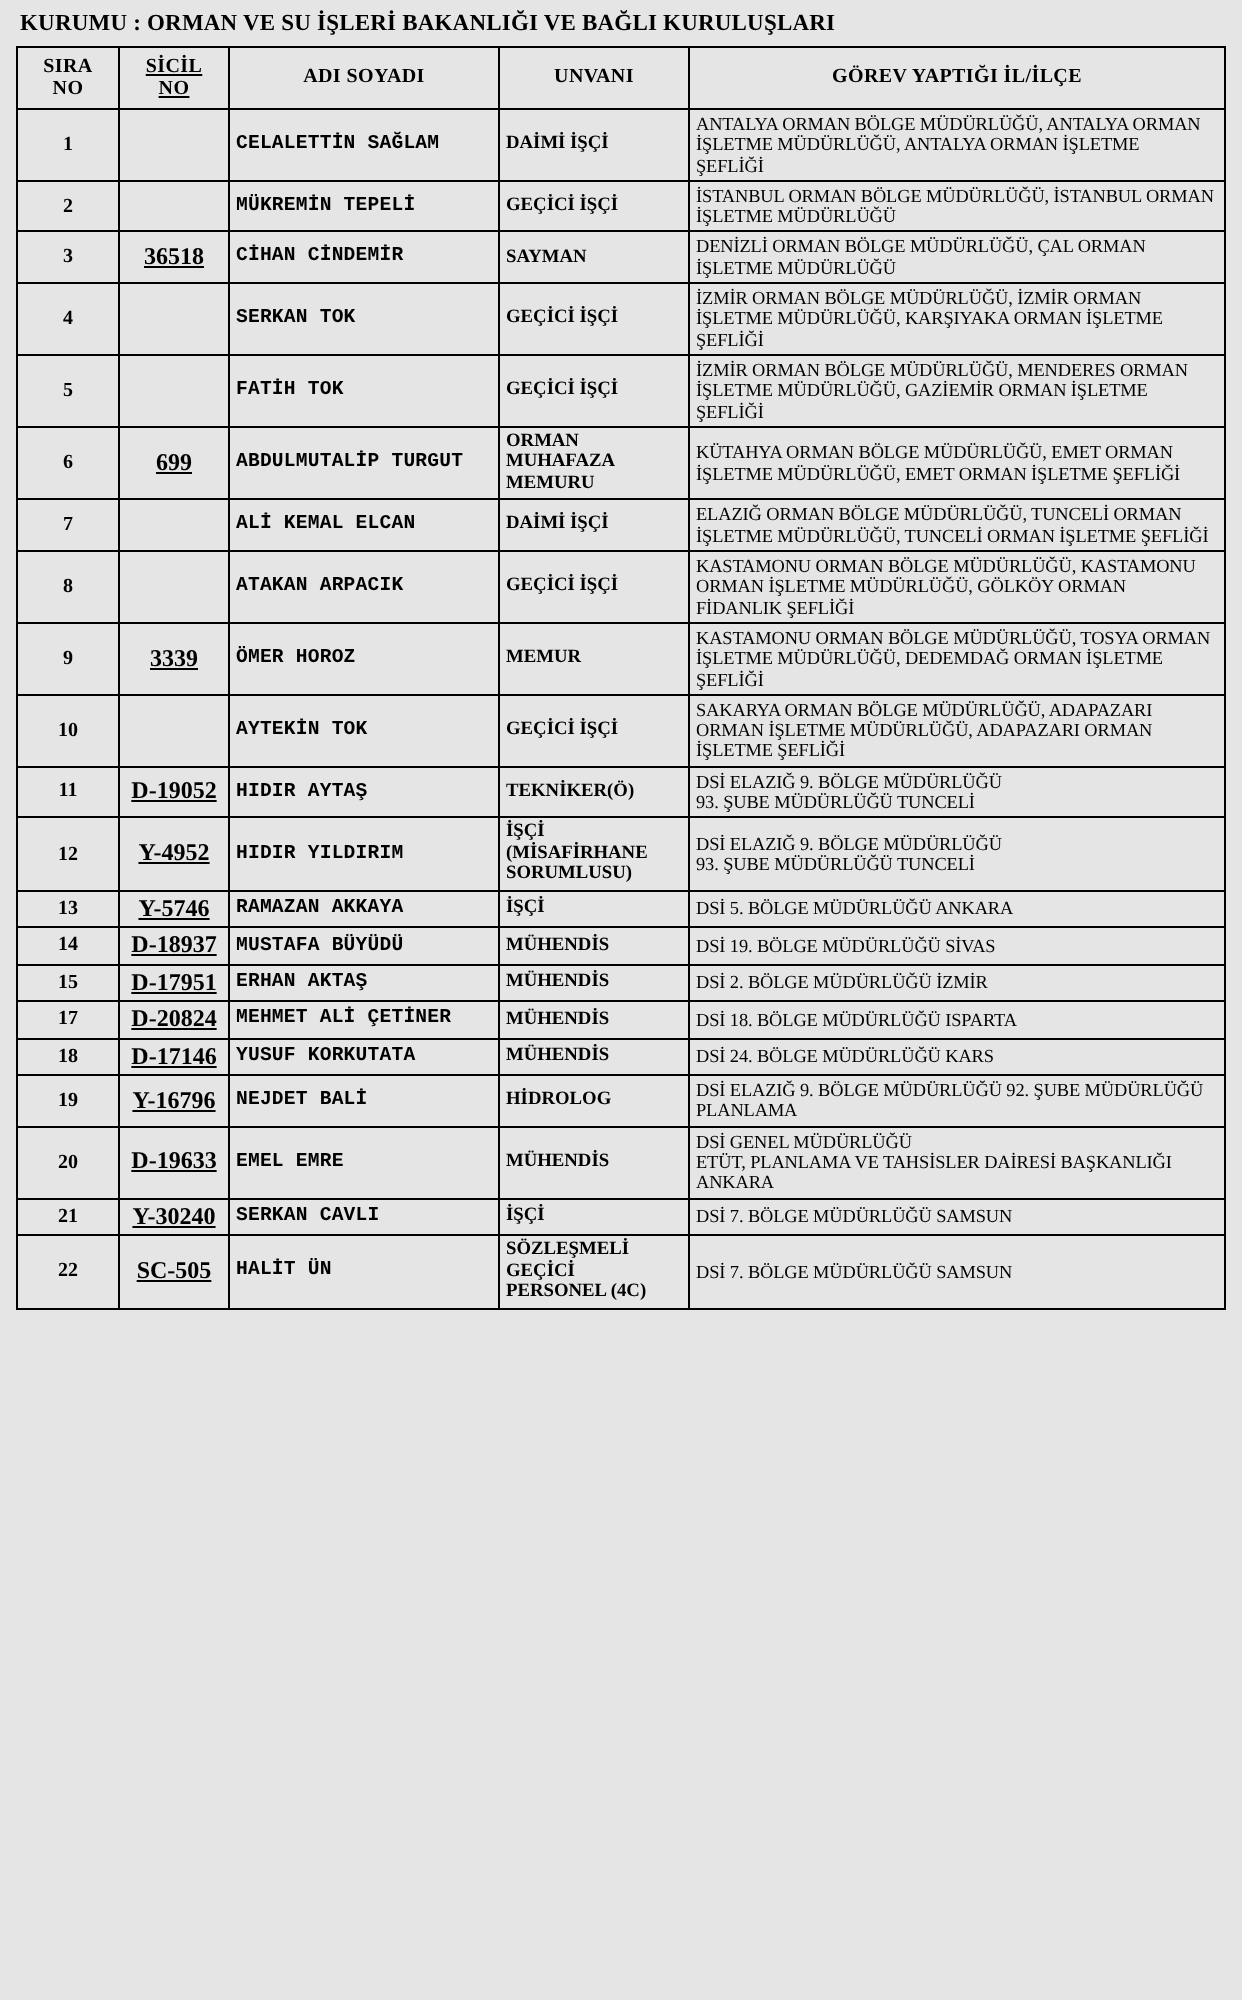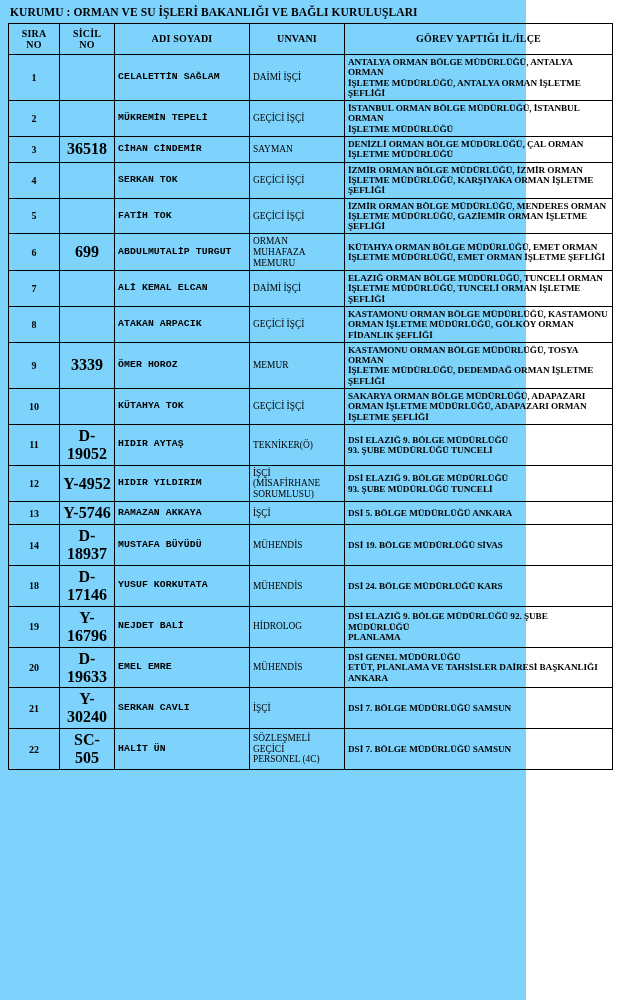--- a/index.html
+++ b/index.html
@@ -9,25 +9,25 @@
   }
   body {
     width: 621px;
     height: 1000px;
     font-family: "Liberation Serif", serif;
     color: #000000;
     overflow: hidden;
   }
   .page {
     position: relative;
-    width: 526px;
+    width: 621px;
     height: 1000px;
     box-sizing: border-box;
     padding: 6px 8px 0 8px;
-    background: #7dd3fc;
+    background: #e5e5e5;
   }
   .doc-title {
     font-family: "Liberation Serif", serif;
     font-weight: bold;
     font-size: 11.5px;
     letter-spacing: 0.1px;
     margin: 0 0 5px 2px;
     white-space: nowrap;
   }
   table.reg {
@@ -45,50 +45,50 @@
   }
   thead th {
     text-align: center;
     font-weight: bold;
     font-size: 10px;
     letter-spacing: 0.2px;
     padding: 3px 2px;
     height: 26px;
   }
   .c-sira  { width: 44px;  }
-  .c-sicil { width: 48px;  text-align: center; }
+  .c-sicil { width: 48px;  text-align: center; text-decoration: underline; }
   .c-ad    { width: 128px; }
   .c-unvan { width: 88px;  }
   .c-gorev { width: auto;  }
 
   td.num {
     text-align: center;
     font-weight: bold;
     font-size: 10px;
   }
   td.sicil {
     text-align: center;
     font-weight: bold;
-    font-size: 16px;
+    font-size: 12px;
   }
   td.name {
     font-weight: bold;
     font-size: 9.8px;
     letter-spacing: 0.1px;
     padding-left: 4px;
     font-family: Liberation Mono, monospace;
   }
   td.title {
-    font-weight: normal;
+    font-weight: bold;
     font-size: 9.4px;
     padding-left: 4px;
     margin-left: 15px;
   }
   td.duty {
-    font-weight: bold;
+    font-weight: normal;
     font-size: 9.2px;
     padding-left: 4px;
     letter-spacing: -0.05px;
   }
   .line { display: block; }
   .hdr-two { display: block; }
 </style>
 </head>
 <body>
 
@@ -207,21 +207,21 @@
           <td class="title c-unvan">MEMUR</td>
           <td class="duty c-gorev">
             <span class="line">KASTAMONU ORMAN BÖLGE MÜDÜRLÜĞÜ, TOSYA ORMAN</span>
             <span class="line">İŞLETME MÜDÜRLÜĞÜ, DEDEMDAĞ ORMAN İŞLETME</span>
             <span class="line">ŞEFLİĞİ</span>
           </td>
         </tr>
         <tr>
           <td class="num c-sira">10</td>
           <td class="sicil c-sicil"></td>
-          <td class="name c-ad">KÜTAHYA TOK</td>
+          <td class="name c-ad">AYTEKİN TOK</td>
           <td class="title c-unvan">GEÇİCİ İŞÇİ</td>
           <td class="duty c-gorev">
             <span class="line">SAKARYA ORMAN BÖLGE MÜDÜRLÜĞÜ, ADAPAZARI</span>
             <span class="line">ORMAN İŞLETME MÜDÜRLÜĞÜ, ADAPAZARI ORMAN</span>
             <span class="line">İŞLETME ŞEFLİĞİ</span>
           </td>
         </tr>
         <tr>
           <td class="num c-sira">11</td>
           <td class="sicil c-sicil">D-19052</td>
@@ -258,20 +258,38 @@
         <tr>
           <td class="num c-sira">14</td>
           <td class="sicil c-sicil">D-18937</td>
           <td class="name c-ad">MUSTAFA BÜYÜDÜ</td>
           <td class="title c-unvan">MÜHENDİS</td>
           <td class="duty c-gorev">
             <span class="line">DSİ 19. BÖLGE MÜDÜRLÜĞÜ SİVAS</span>
           </td>
         </tr>
         <tr>
+          <td class="num c-sira">15</td>
+          <td class="sicil c-sicil">D-17951</td>
+          <td class="name c-ad">ERHAN AKTAŞ</td>
+          <td class="title c-unvan">MÜHENDİS</td>
+          <td class="duty c-gorev">
+            <span class="line">DSİ 2. BÖLGE MÜDÜRLÜĞÜ İZMİR</span>
+          </td>
+        </tr>
+        <tr>
+          <td class="num c-sira">17</td>
+          <td class="sicil c-sicil">D-20824</td>
+          <td class="name c-ad">MEHMET ALİ ÇETİNER</td>
+          <td class="title c-unvan">MÜHENDİS</td>
+          <td class="duty c-gorev">
+            <span class="line">DSİ 18. BÖLGE MÜDÜRLÜĞÜ ISPARTA</span>
+          </td>
+        </tr>
+        <tr>
           <td class="num c-sira">18</td>
           <td class="sicil c-sicil">D-17146</td>
           <td class="name c-ad">YUSUF KORKUTATA</td>
           <td class="title c-unvan">MÜHENDİS</td>
           <td class="duty c-gorev">
             <span class="line">DSİ 24. BÖLGE MÜDÜRLÜĞÜ KARS</span>
           </td>
         </tr>
         <tr>
           <td class="num c-sira">19</td>

